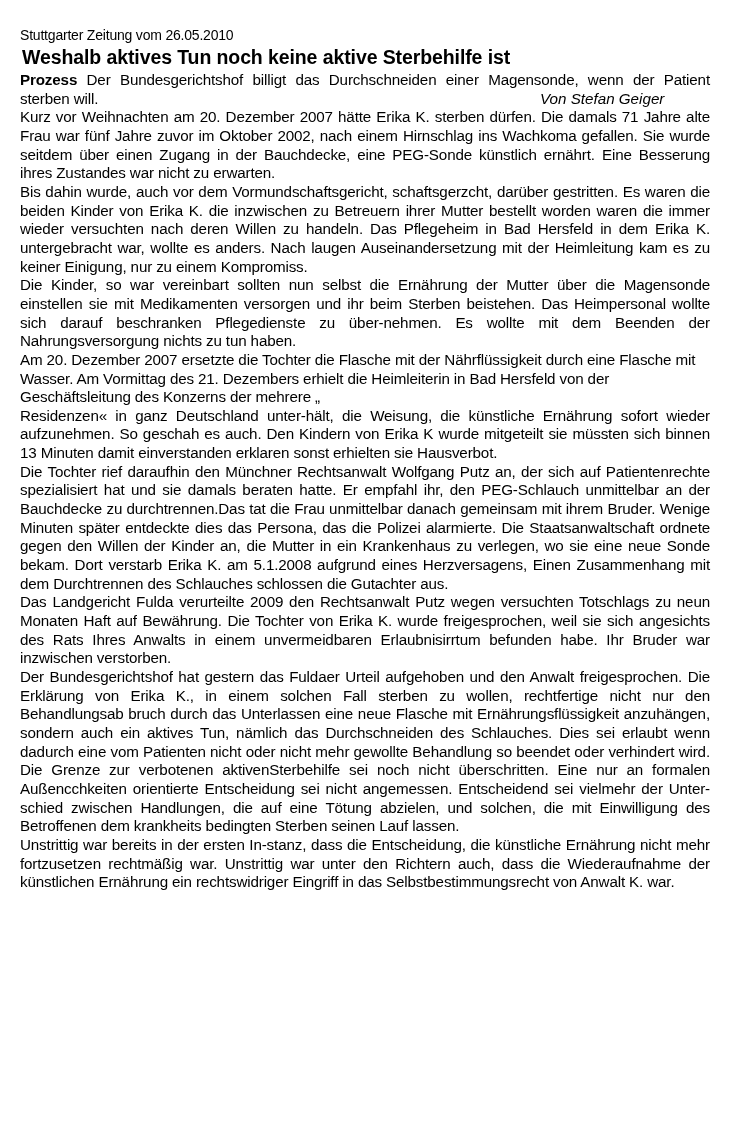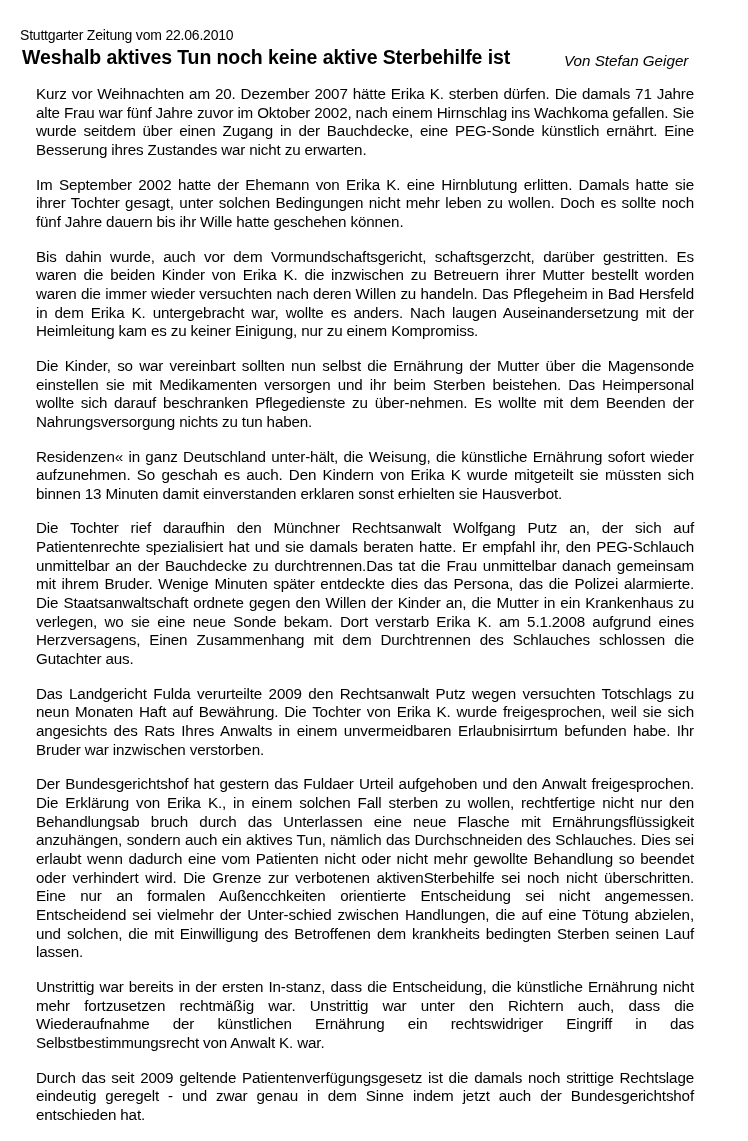--- a/index.html
+++ b/index.html
@@ -7,35 +7,35 @@
   .page {
     position:absolute; left:20px; top:26px; width:690px;
     font-family:"Liberation Sans", sans-serif; color:#000;
     font-size:15.2px; line-height:18.65px;
   }
   .source { font-size:14px; line-height:18px; letter-spacing:-0.2px; }
   .title { font-weight:bold; font-size:19.5px; line-height:23px; margin:2px; letter-spacing:-0.1px; }
   .lead { text-align:justify; letter-spacing:-0.15px; }
   .lead .kicker { font-weight:bold; }
   .byline-row { position:relative; }
-  .byline { position:absolute; left:520px; top:0; font-style:italic;margin-left:24px; }
-  p { margin:16px; text-align:justify; letter-spacing:-0.15px; }
+  .byline { position:absolute; left:520px; top:0; font-style:italic; }
+  p { margin:0; text-align:justify; letter-spacing:-0.15px; }
 </style>
 </head>
 <body>
 
 <div class="page">
-  <div class="source">Stuttgarter Zeitung vom 22.06.2010</div>
+  <div class="source">Stuttgarter Zeitung vom 26.05.2010</div>
   <h1 class="title">Weshalb aktives Tun noch keine aktive Sterbehilfe ist</h1>
+  <div class="lead"><span class="kicker">Prozess</span><span> Der Bundesgerichtshof billigt das Durchschneiden einer Magensonde, wenn der Patient sterben will.</span></div>
   <div class="byline-row">
     <span class="byline" style="top:-18.65px;">Von Stefan Geiger</span>
   </div>
   <p>Kurz vor Weihnachten am 20. Dezember 2007 hätte Erika K. sterben dürfen. Die damals 71 Jahre alte Frau war fünf Jahre zuvor im Oktober 2002, nach einem Hirnschlag ins Wachkoma gefallen. Sie wurde seitdem über einen Zugang in der Bauchdecke, eine PEG-Sonde künstlich ernährt. Eine Besserung ihres Zustandes war nicht zu erwarten.</p>
-  <p>Im September 2002 hatte der Ehemann von Erika K. eine Hirnblutung erlitten. Damals hatte sie ihrer Tochter gesagt, unter solchen Bedingungen nicht mehr leben zu wollen. Doch es sollte noch fünf Jahre dauern bis ihr Wille hatte geschehen können.</p>
   <p>Bis dahin wurde, auch vor dem Vormundschaftsgericht, schaftsgerzcht, darüber gestritten. Es waren die beiden Kinder von Erika K. die inzwischen zu Betreuern ihrer Mutter bestellt worden waren die immer wieder versuchten nach deren Willen zu handeln. Das Pflegeheim in Bad Hersfeld in dem Erika K. untergebracht war, wollte es anders. Nach laugen Auseinandersetzung mit der Heimleitung kam es zu keiner Einigung, nur zu einem Kompromiss.</p>
   <p>Die Kinder, so war vereinbart sollten nun selbst die Ernährung der Mutter über die Magensonde einstellen sie mit Medikamenten versorgen und ihr beim Sterben beistehen. Das Heimpersonal wollte sich darauf beschranken Pflegedienste zu über-nehmen. Es wollte mit dem Beenden der Nahrungsversorgung nichts zu tun haben.</p>
+  <p style="text-align:left;">Am 20. Dezember 2007 ersetzte die Tochter die Flasche mit der Nährflüssigkeit durch eine Flasche mit Wasser. Am Vormittag des 21. Dezembers erhielt die Heimleiterin in Bad Hersfeld von der Geschäftsleitung des Konzerns der mehrere „</p>
   <p>Residenzen« in ganz Deutschland unter-hält, die Weisung, die künstliche Ernährung sofort wieder aufzunehmen. So geschah es auch. Den Kindern von Erika K wurde mitgeteilt sie müssten sich binnen 13 Minuten damit einverstanden erklaren sonst erhielten sie Hausverbot.</p>
   <p>Die Tochter rief daraufhin den Münchner Rechtsanwalt Wolfgang Putz an, der sich auf Patientenrechte spezialisiert hat und sie damals beraten hatte. Er empfahl ihr, den PEG-Schlauch unmittelbar an der Bauchdecke zu durchtrennen.Das tat die Frau unmittelbar danach gemeinsam mit ihrem Bruder. Wenige Minuten später entdeckte dies das Persona, das die Polizei alarmierte. Die Staatsanwaltschaft ordnete gegen den Willen der Kinder an, die Mutter in ein Krankenhaus zu verlegen, wo sie eine neue Sonde bekam. Dort verstarb Erika K. am 5.1.2008 aufgrund eines Herzversagens, Einen Zusammenhang mit dem Durchtrennen des Schlauches schlossen die Gutachter aus.</p>
   <p>Das Landgericht Fulda verurteilte 2009 den Rechtsanwalt Putz wegen versuchten Totschlags zu neun Monaten Haft auf Bewährung. Die Tochter von Erika K. wurde freigesprochen, weil sie sich angesichts des Rats Ihres Anwalts in einem unvermeidbaren Erlaubnisirrtum befunden habe. Ihr Bruder war inzwischen verstorben.</p>
   <p>Der Bundesgerichtshof hat gestern das Fuldaer Urteil aufgehoben und den Anwalt freigesprochen. Die Erklärung von Erika K., in einem solchen Fall sterben zu wollen, rechtfertige nicht nur den Behandlungsab bruch durch das Unterlassen eine neue Flasche mit Ernährungsflüssigkeit anzuhängen, sondern auch ein aktives Tun, nämlich das Durchschneiden des Schlauches. Dies sei erlaubt wenn dadurch eine vom Patienten nicht oder nicht mehr gewollte  Behandlung so beendet oder verhindert wird. Die Grenze zur verbotenen aktivenSterbehilfe sei noch nicht überschritten. Eine nur an formalen Außencchkeiten orientierte Entscheidung sei nicht angemessen. Entscheidend sei vielmehr der Unter-schied zwischen Handlungen, die auf eine Tötung abzielen, und solchen, die mit Einwilligung des Betroffenen dem krankheits bedingten Sterben seinen Lauf lassen.</p>
   <p>Unstrittig war bereits in der ersten In-stanz, dass die Entscheidung, die künstliche Ernährung nicht mehr fortzusetzen rechtmäßig war. Unstrittig war unter den Richtern auch, dass die Wiederaufnahme der künstlichen Ernährung ein rechtswidriger Eingriff in das Selbstbestimmungsrecht von Anwalt K. war.</p>
-  <p>Durch das seit 2009 geltende Patientenverfügungsgesetz ist die damals noch strittige Rechtslage eindeutig geregelt - und zwar genau in dem Sinne indem jetzt auch der Bundesgerichtshof entschieden hat.</p>
 </div>
 
 </body></html>

